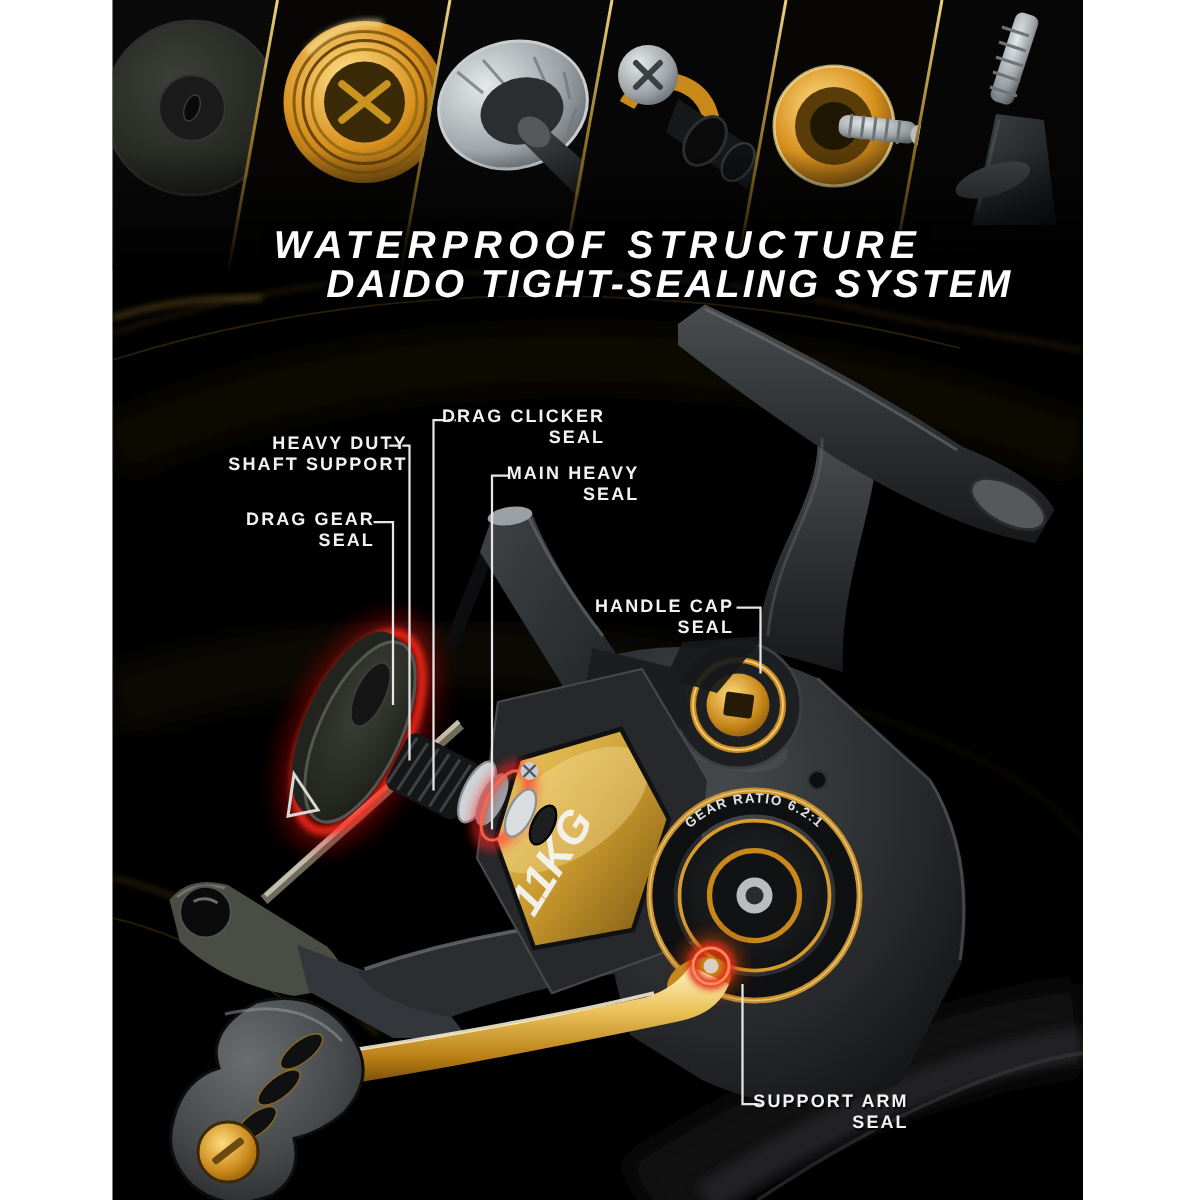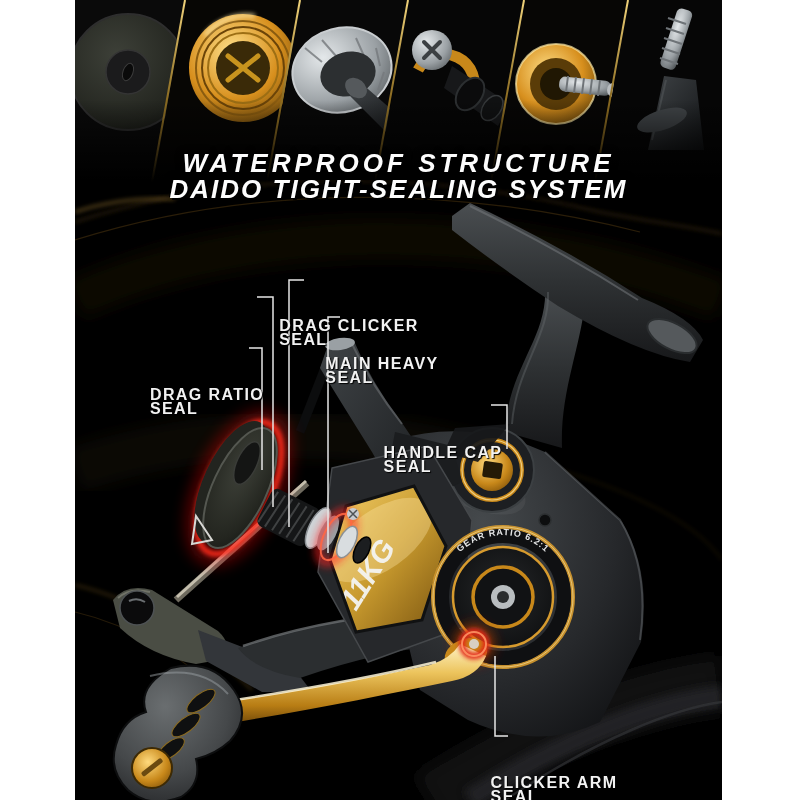--- a/index.html
+++ b/index.html
@@ -12,27 +12,26 @@
     background:#000;overflow:hidden;
   }
   .canvas svg{position:absolute;left:0;top:0;}
   .title{
     position:absolute;left:0;width:647px;text-align:center;
     color:#fdfdfd;font-weight:bold;font-style:italic;font-size:26px;
     text-shadow:2px 2px 0 #000,-1px -1px 0 #000,0 0 9px rgba(0,0,0,.9);
     white-space:nowrap;z-index:5;
   }
   .t1{top:148px;letter-spacing:4px;}
-  .t2{top:174px;letter-spacing:2px;}
+  .t2{top:174px;letter-spacing:2px;margin-left:48px;}
   .callout{
     position:absolute;transform:translateX(-50%);
-    color:#f2f2f2;font-weight:bold;font-size:16px;letter-spacing:1.4px;
-    line-height:13.5px;text-align:left;white-space:nowrap;z-index:6;
+    color:#f2f2f2;font-weight:bold;font-size:12px;letter-spacing:1.4px;
+    line-height:13.5px;text-align:right;white-space:nowrap;z-index:6;
     text-shadow:1px 1px 1px #000;
-    margin-top:48px;
   }
 </style>
 </head>
 <body>
 
 <div class="canvas">
 
 <svg width="647" height="800" viewBox="75 0 647 800">
   <defs>
     <linearGradient id="divider" x1="0" y1="0" x2="0" y2="1">
@@ -349,29 +348,33 @@
   </g>
 </svg>
 
   <div class="title t1">WATERPROOF STRUCTURE</div>
   <div class="title t2">DAIDO TIGHT-SEALING SYSTEM</div>
 
   <div class="callout" style="left:274px;top:271px">
     <div>DRAG CLICKER</div>
     <div>SEAL</div>
   </div>
+  <div class="callout" style="left:137px;top:289px">
+    <div>HEAVY DUTY</div>
+    <div>SHAFT SUPPORT</div>
+  </div>
   <div class="callout" style="left:132px;top:340px">
-    <div>DRAG RATIO</div>
+    <div>DRAG GEAR</div>
     <div>SEAL</div>
   </div>
   <div class="callout" style="left:307px;top:309px">
     <div>MAIN HEAVY</div>
     <div>SEAL</div>
   </div>
   <div class="callout" style="left:368px;top:398px">
     <div>HANDLE CAP</div>
     <div>SEAL</div>
   </div>
   <div class="callout" style="left:479px;top:728px">
-    <div>CLICKER ARM</div>
+    <div>SUPPORT ARM</div>
     <div>SEAL</div>
   </div>
 </div>
 
 </body></html>

